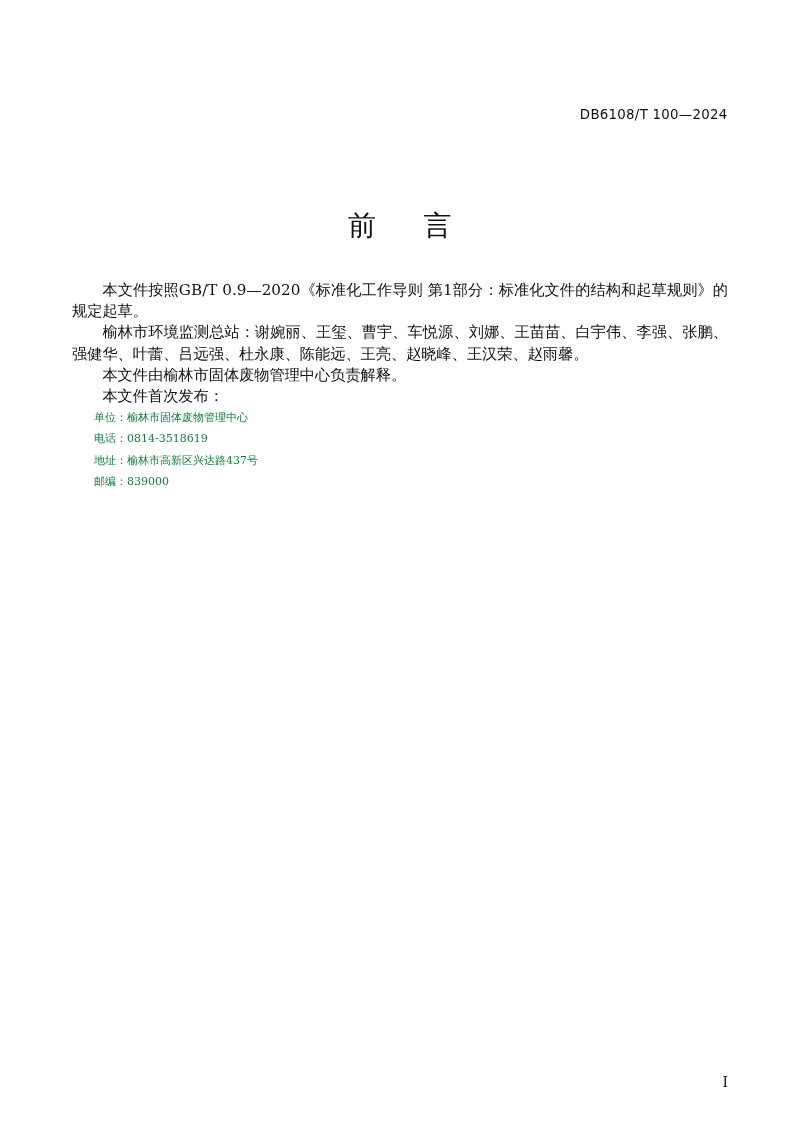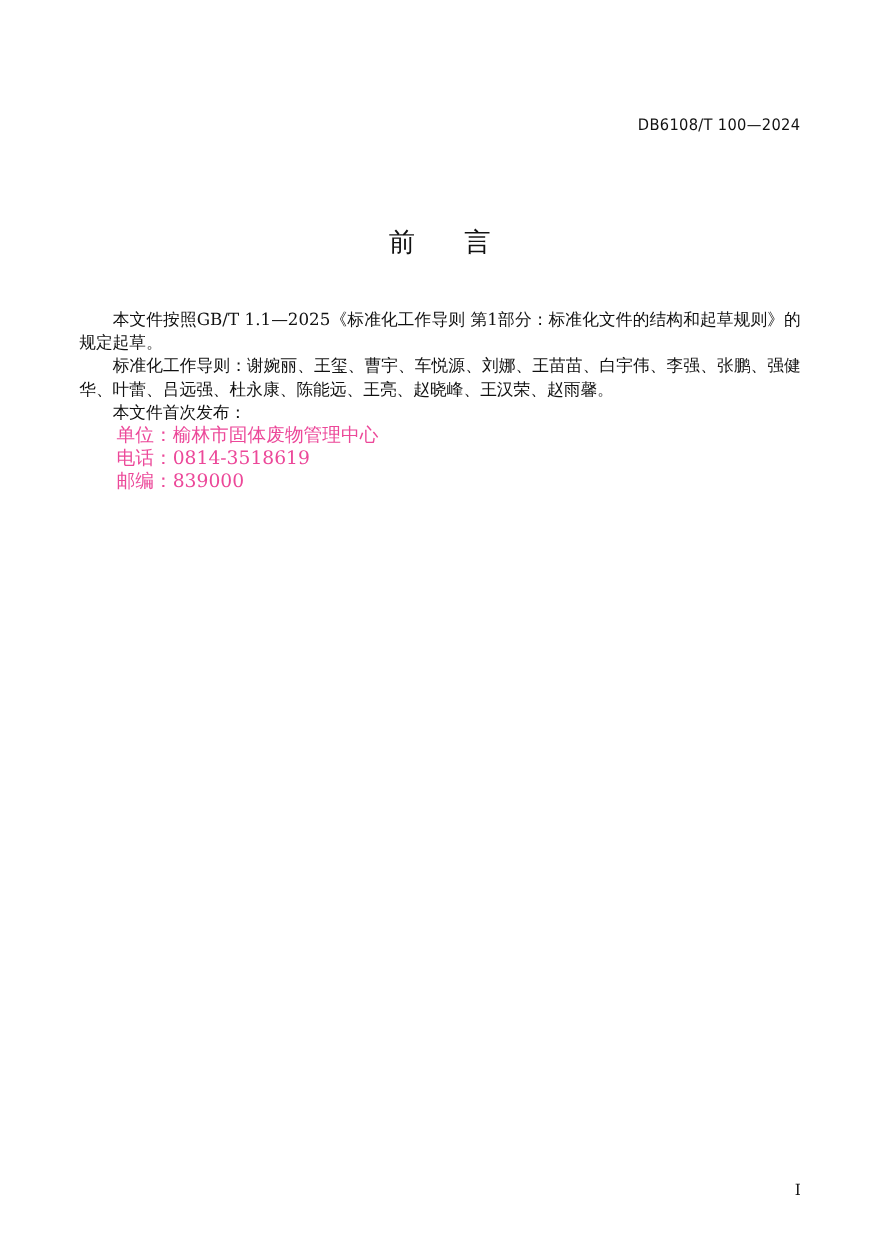--- a/index.html
+++ b/index.html
@@ -44,21 +44,21 @@
   }
 
   
   .doc-title {
     position: absolute;
     top: 172px;
     left: 0;
     right: 0;
     text-align: center;
     font-family: "DejaVu Sans", "Liberation Sans", sans-serif;
-    font-size: 24px;
+    font-size: 28px;
     font-weight: normal;
     letter-spacing: 0.5px;
     color: #111111;
   }
   .doc-title .gap {
     display: inline-block;
     width: 28px;
   }
 
   
@@ -72,24 +72,24 @@
     margin: 0;
     font-size: 15.2px;
     line-height: 21.2px;
     text-align: justify;
     text-justify: inter-ideograph;
     text-indent: 2em;
     color: #111111;
   }
   p.line {
     margin: 0;
-    font-size: 17px;
+    font-size: 11px;
     line-height: 21.2px;
     text-indent: 2em;
-    color: #ec4899;
+    color: #15803d;
     white-space: nowrap;
   }
 
   
   .page-footer {
     position: absolute;
     bottom: 58px;
     left: 72px;
     right: 72px;
     display: flex;
@@ -110,25 +110,27 @@
     <span class="std-number">DB6108/T 100—2024</span>
   </div>
 
   <h1 class="doc-title">
     <span>前</span>
     <span class="gap"></span>
     <span>言</span>
   </h1>
 
   <div class="body-block">
-    <p class="para">本文件按照GB/T 1.1—2025《标准化工作导则 第1部分：标准化文件的结构和起草规则》的规定起草。</p>
-    <p class="para">标准化工作导则：谢婉丽、王玺、曹宇、车悦源、刘娜、王苗苗、白宇伟、李强、张鹏、强健华、叶蕾、吕远强、杜永康、陈能远、王亮、赵晓峰、王汉荣、赵雨馨。</p>
+    <p class="para">本文件按照GB/T 0.9—2020《标准化工作导则 第1部分：标准化文件的结构和起草规则》的规定起草。</p>
+    <p class="para">榆林市环境监测总站：谢婉丽、王玺、曹宇、车悦源、刘娜、王苗苗、白宇伟、李强、张鹏、强健华、叶蕾、吕远强、杜永康、陈能远、王亮、赵晓峰、王汉荣、赵雨馨。</p>
+    <p class="para">本文件由榆林市固体废物管理中心负责解释。</p>
     <p class="para">本文件首次发布：</p>
     <p class="line">单位：榆林市固体废物管理中心</p>
     <p class="line">电话：0814-3518619</p>
+    <p class="line">地址：榆林市高新区兴达路437号</p>
     <p class="line">邮编：839000</p>
   </div>
 
   <div class="page-footer">
     <span class="folio">I</span>
   </div>
 
 </div>
 
 </body></html>

